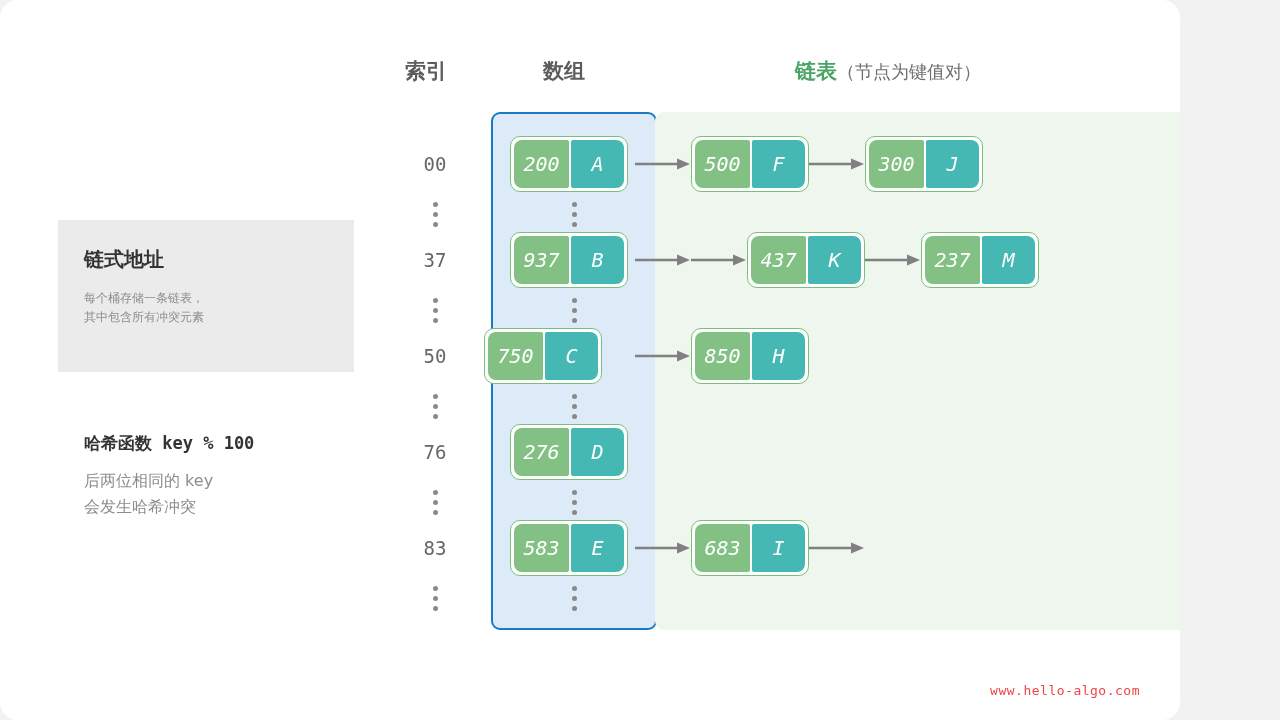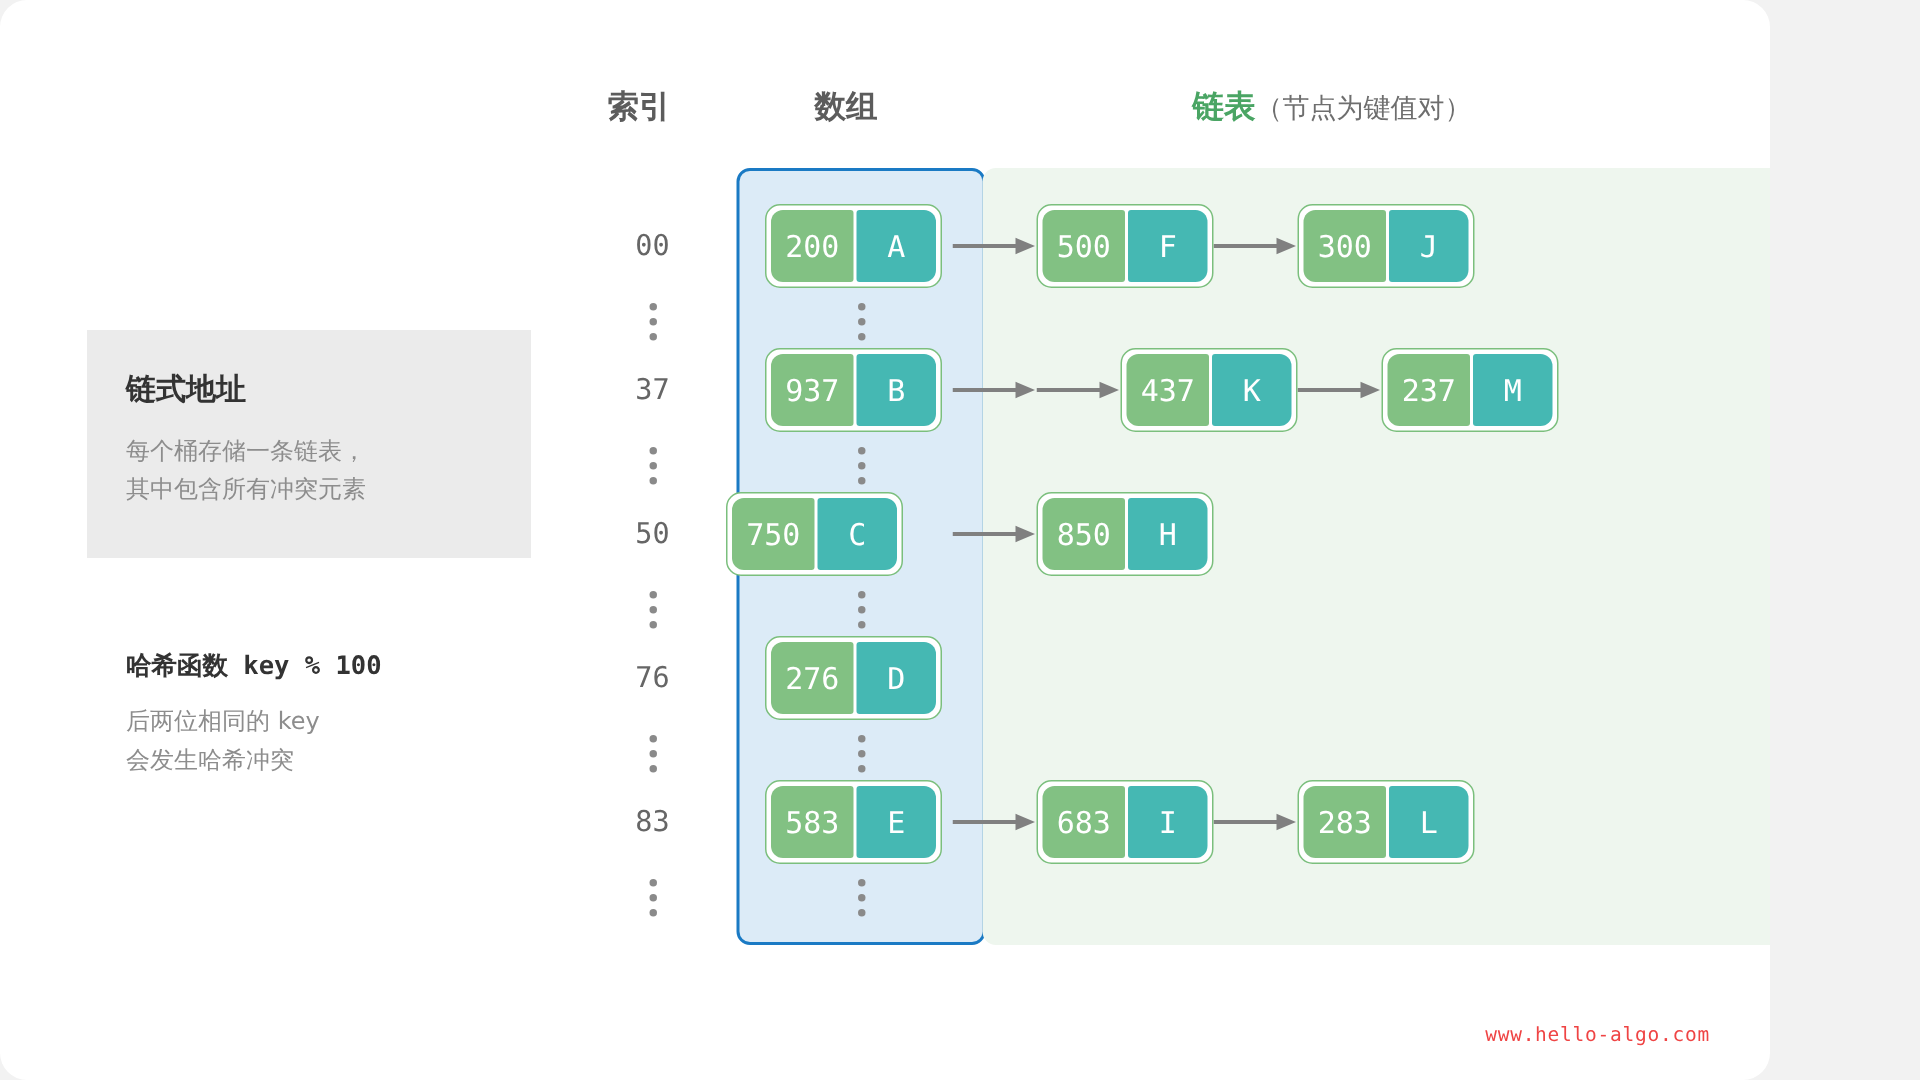--- a/index.html
+++ b/index.html
@@ -51,21 +51,21 @@
     box-sizing: border-box;
     padding: 26px 26px;
   }
   #info-card .title {
     font-size: 20px;
     font-weight: bold;
     color: #333333;
     margin-bottom: 16px;
   }
   #info-card .body {
-    font-size: 16px;
+    font-size: 12px;
     color: #8d8d8d;
     line-height: 1.55;
   }
 
   
   #hash-note {
     position: absolute;
     left: 84px;
     top: 432px;
     width: 300px;
@@ -128,20 +128,21 @@
   
   .node {
     display: inline-flex;
     border: 1.5px solid #7bbf7d;
     background: #ffffff;
     border-radius: 10px;
     padding: 3px;
     box-sizing: border-box;
     height: 56px;
     align-items: center;
+    font-style: italic;
   }
   .node .key, .node .val {
     display: flex;
     align-items: center;
     justify-content: center;
     height: 48px;
     font-family: "DejaVu Sans Mono", "Liberation Mono", monospace;
     font-size: 20px;
     color: #ffffff;
     box-sizing: border-box;
@@ -392,24 +393,20 @@
         <div class="node">
           <div class="key">683</div>
           <div class="val">I</div>
         </div>
         <span class="arrow">
           <svg width="56" height="14" viewBox="0 0 56 14">
             <line x1="0" y1="7" x2="44" y2="7" stroke="#808080" stroke-width="2.6"></line>
             <polygon points="42,1.5 55,7 42,12.5" fill="#808080"></polygon>
           </svg>
         </span>
-        <div class="node">
-          <div class="key">283</div>
-          <div class="val">L</div>
-        </div>
       </div>
       <div class="dots" style="left:430px;top:586px;">
         <i></i>
         <i></i>
         <i></i>
       </div>
       <div class="dots" style="left:569px;top:586px;">
         <i></i>
         <i></i>
         <i></i>

